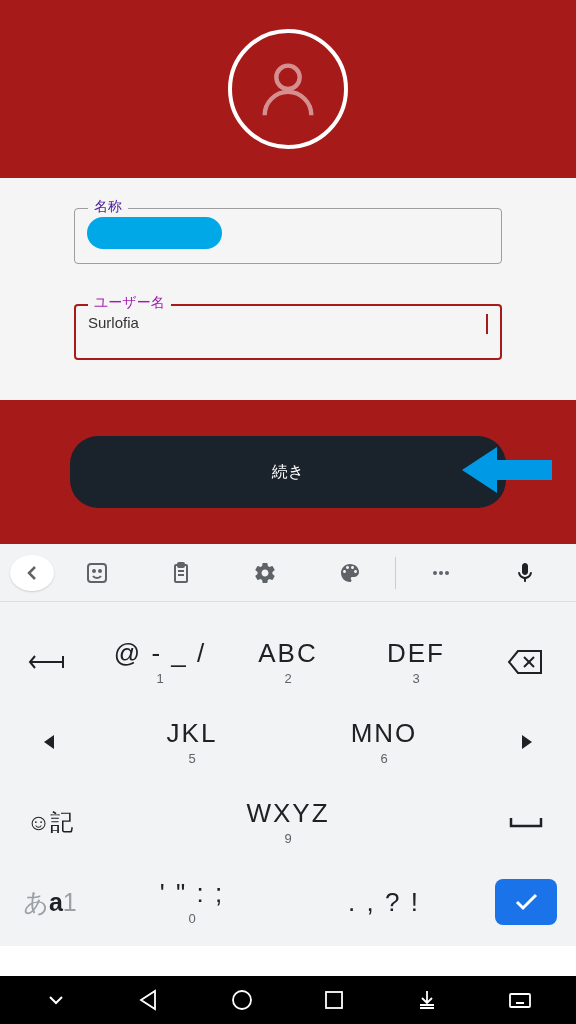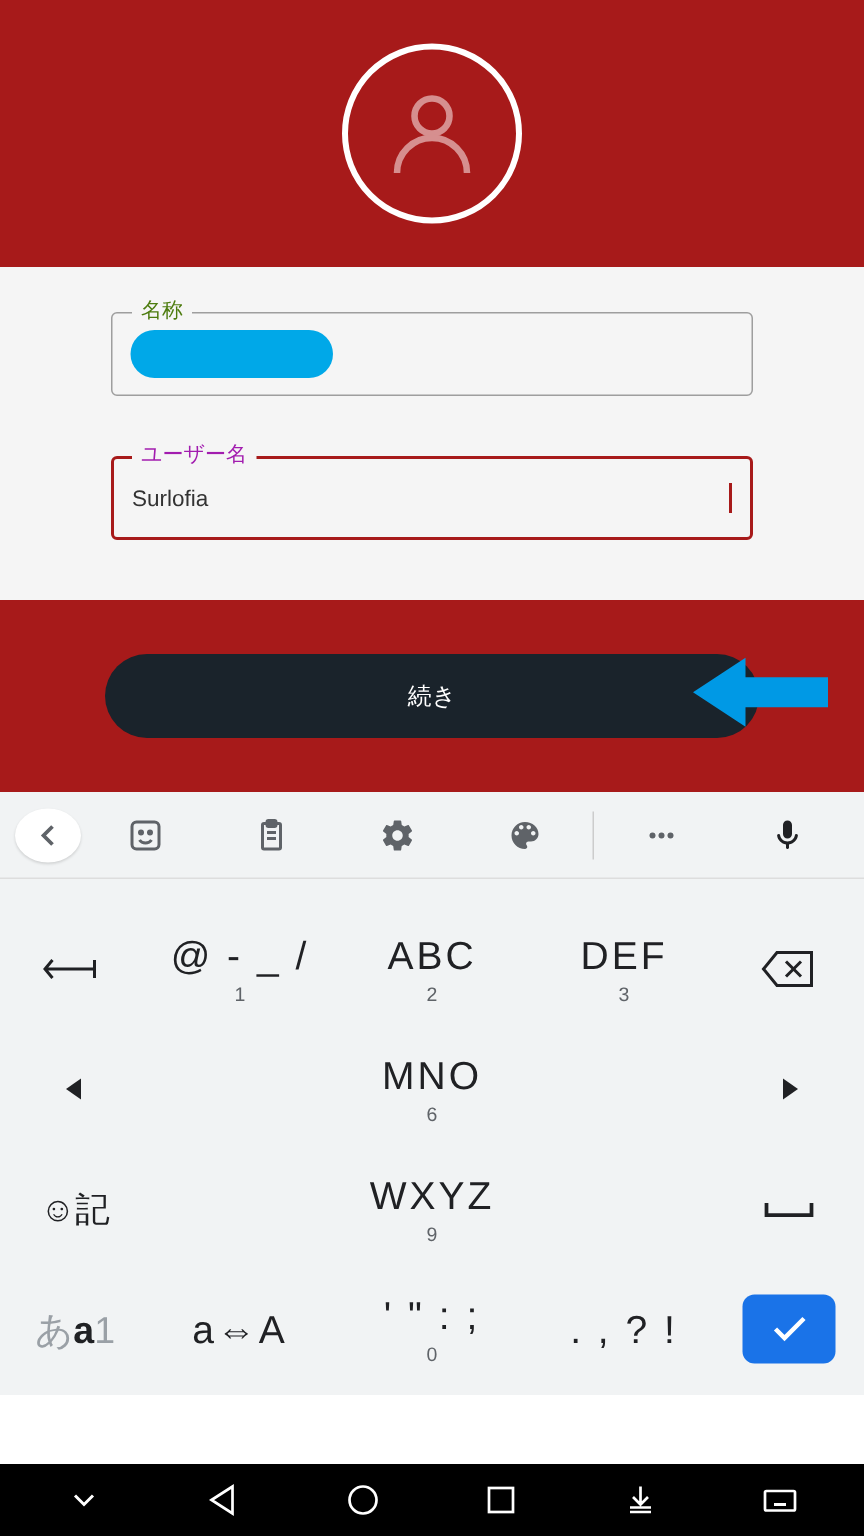--- a/index.html
+++ b/index.html
@@ -5,31 +5,31 @@
     * { margin: 0; padding: 0; box-sizing: border-box; }
     body { width: 576px; height: 1024px; font-family: -apple-system, sans-serif; background: #fff; overflow: hidden; position: relative; }
     
     .header { background: #a71a1a; height: 178px; display: flex; align-items: center; justify-content: center; }
     .avatar-circle { width: 120px; height: 120px; border-radius: 50%; border: 4px solid #fff; display: flex; align-items: center; justify-content: center; }
     .avatar-circle svg { width: 70px; height: 70px; }
     
     .form-section { background: #f5f5f5; padding: 30px 74px 40px; }
     .field-wrap { position: relative; margin-bottom: 40px; }
     .field-wrap:last-child { margin-bottom: 0; }
-    .field-label { position: absolute; top: -10px; left: 14px; background: #f5f5f5; padding: 0 6px; font-size: 14px; color: #4d7c0f; }
+    .field-label { position: absolute; top: -10px; left: 14px; background: #f5f5f5; padding: 0 6px; font-size: 14px; color: #4c1d95; }
     .field-label.focused { color: #a21caf; }
-    .field-box { border: 1px solid #9e9e9e; border-radius: 4px; height: 56px; padding: 8px 12px; display: flex; align-items: center; }
+    .field-box { border: 1px solid #9e9e9e; border-radius: 4px; height: 56px; padding: 8px 12px; display: flex; align-items: flex-start; }
     .field-box.focused { border: 2px solid #a71a1a; }
     .name-blob { width: 135px; height: 32px; background: #00a8e8; border-radius: 16px; }
     .username-input { border: none; outline: none; background: transparent; font-size: 15px; color: #333; width: 100%; font-family: inherit; }
     .cursor { display: inline-block; width: 2px; height: 20px; background: #a71a1a; vertical-align: middle; margin-left: 1px; animation: blink 1s infinite; }
     @keyframes blink { 50% { opacity: 0; } }
     
     .button-section { background: #a71a1a; padding: 36px 70px 36px; position: relative; }
-    .continue-btn { width: 100%; height: 56px; background: #1a232b; color: #fff; border: none; border-radius: 28px; font-size: 16px; cursor: pointer; }
+    .continue-btn { width: 100%; height: 72px; background: #1a232b; color: #fff; border: none; border-radius: 28px; font-size: 16px; cursor: pointer; }
     .arrow-overlay { position: absolute; right: 24px; top: 50%; transform: translateY(-50%); }
     .arrow-overlay svg { width: 90px; height: 50px; }
     
     .keyboard-toolbar { background: #f1f3f4; height: 58px; display: flex; align-items: center; padding: 0 10px; gap: 2px; border-bottom: 1px solid #ddd; }
     .kb-tool { flex: 1; display: flex; align-items: center; justify-content: center; height: 100%; cursor: pointer; }
     .kb-tool.back-key { flex: 0 0 44px; background: #fff; border-radius: 50%; width: 36px; height: 36px; box-shadow: 0 1px 2px rgba(0,0,0,0.15); }
     .kb-tool svg { width: 24px; height: 24px; }
     .kb-sep { width: 1px; height: 32px; background: #ccc; margin: 0 2px; }
     
     .keyboard { background: #f1f3f4; padding: 20px 4px 4px; }
@@ -163,20 +163,24 @@
         </svg>
     </div>
   </div>
   <div class="kb-row">
     <div class="kb-key special nav">
       <svg viewBox="0 0 18 18" fill="#202124">
           <polygon points="13,2 3,9 13,16"></polygon>
         </svg>
     </div>
     <div class="kb-key">
+      <span class="kb-key-main">JKL</span>
+      <span class="kb-key-sub">5</span>
+    </div>
+    <div class="kb-key">
       <span class="kb-key-main">MNO</span>
       <span class="kb-key-sub">6</span>
     </div>
     <div class="kb-key special nav">
       <svg viewBox="0 0 18 18" fill="#202124">
           <polygon points="5,2 15,9 5,16"></polygon>
         </svg>
     </div>
   </div>
   <div class="kb-row">
@@ -189,23 +193,20 @@
     </div>
     <div class="kb-key special space">
       <svg viewBox="0 0 38 20" fill="none" stroke="#202124" stroke-width="2.5">
           <path d="M4 6v8h30V6"></path>
         </svg>
     </div>
   </div>
   <div class="kb-row">
     <div class="kb-key special a-toggle">
       <span><span style="color:#9aa0a6">あ</span><b style="color:#202124">a</b><span style="color:#9aa0a6">1</span></span>
-    </div>
-    <div class="kb-key">
-      <span class="kb-key-main">a⇔A</span>
     </div>
     <div class="kb-key">
       <span class="kb-key-main">' " : ;</span>
       <span class="kb-key-sub">0</span>
     </div>
     <div class="kb-key">
       <span class="kb-key-main">. , ? !</span>
     </div>
     <div class="kb-key special enter">
       <div class="enter-btn">

